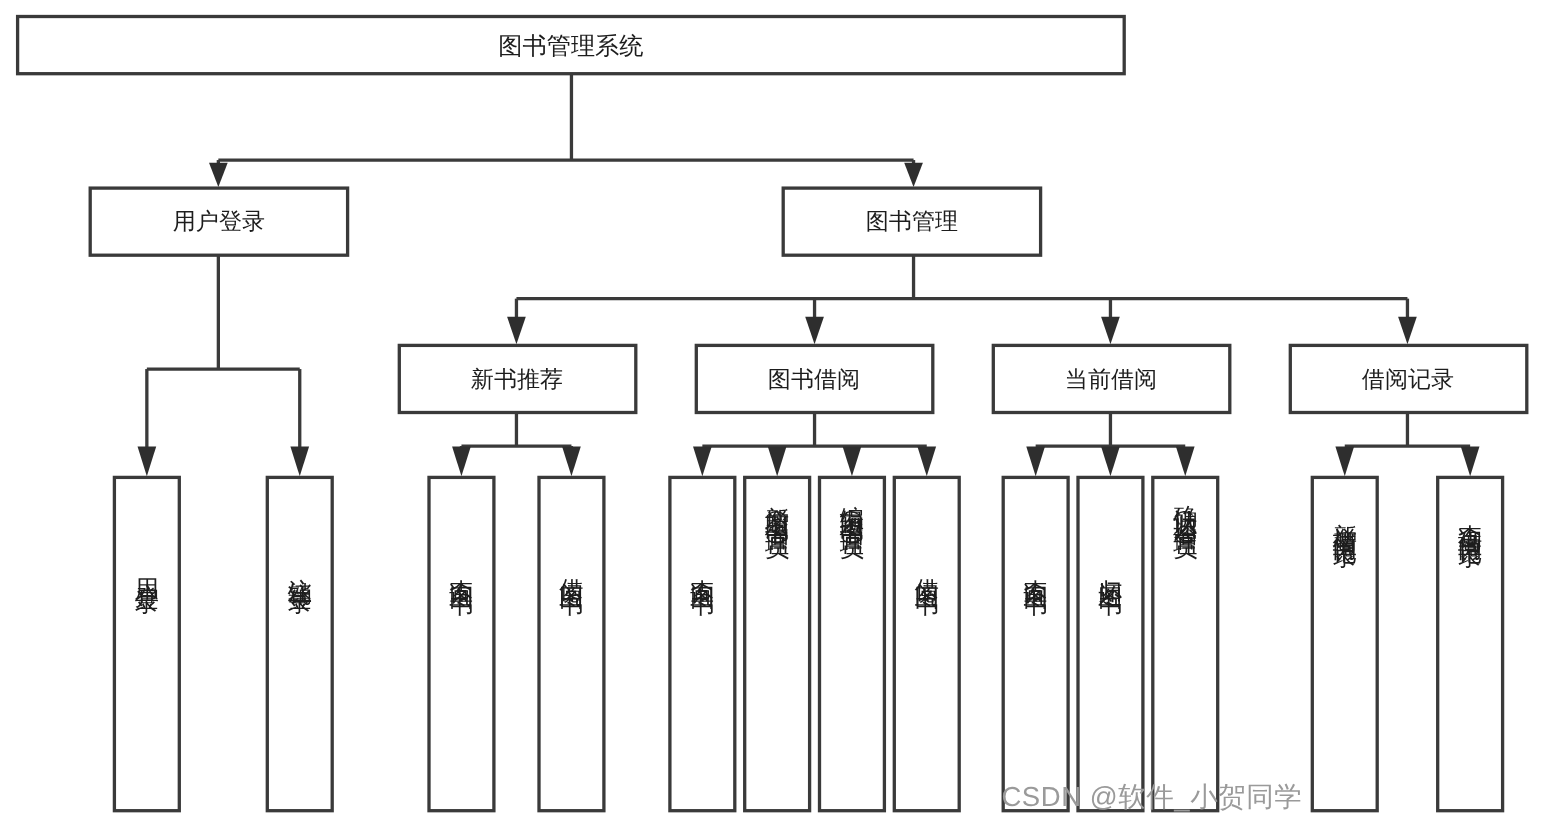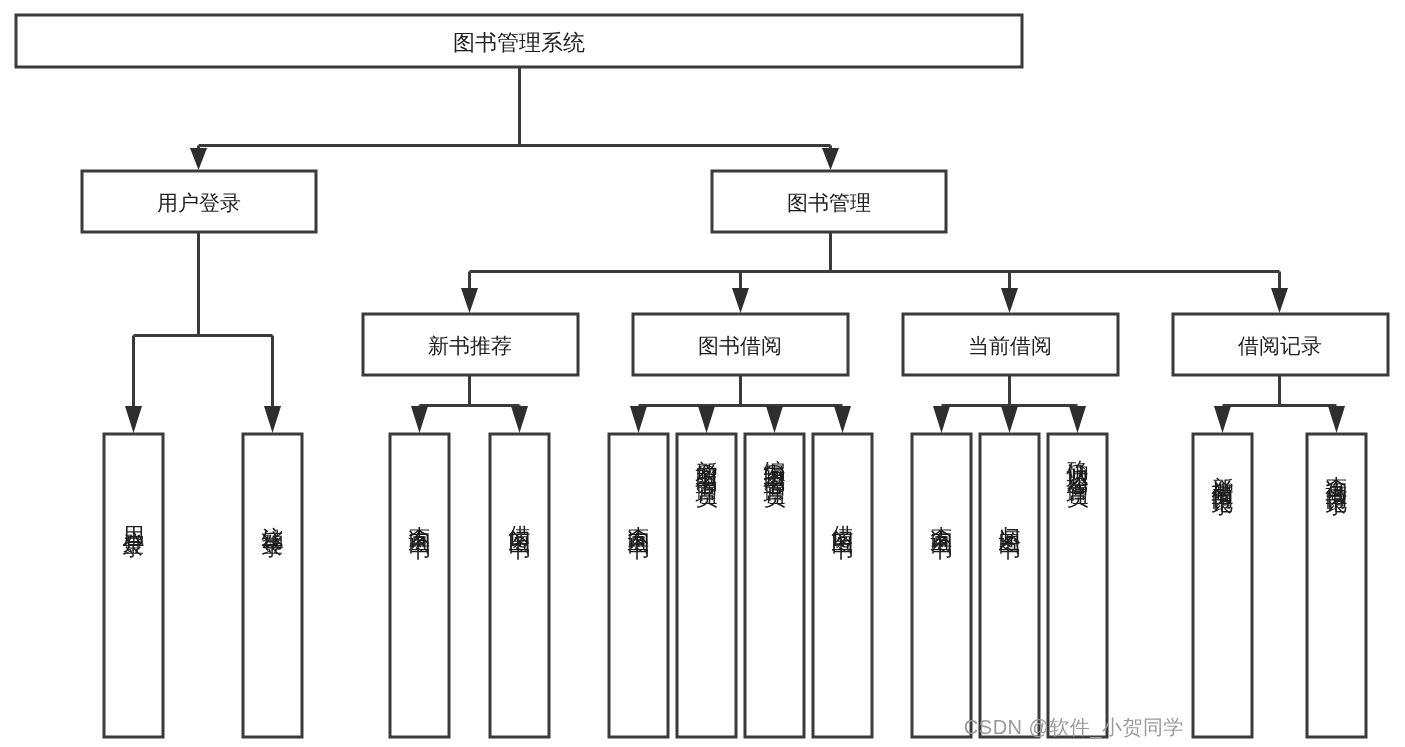--- a/index.html
+++ b/index.html
@@ -70,21 +70,21 @@
     line-height: 1;
     letter-spacing: 4px;
     color: #1d1d1d;
     white-space: nowrap;
   }
   #watermark {
     position: absolute;
     right: 14px;
     bottom: 6px;
     font-family: "Liberation Sans", "DejaVu Sans", sans-serif;
-    font-size: 20px;
+    font-size: 25px;
     color: #9a9a9a;
     letter-spacing: 0.5px;
     white-space: nowrap;
   }
 </style>
 </head>
 <body>
 
 <div id="diagram-root">
 

